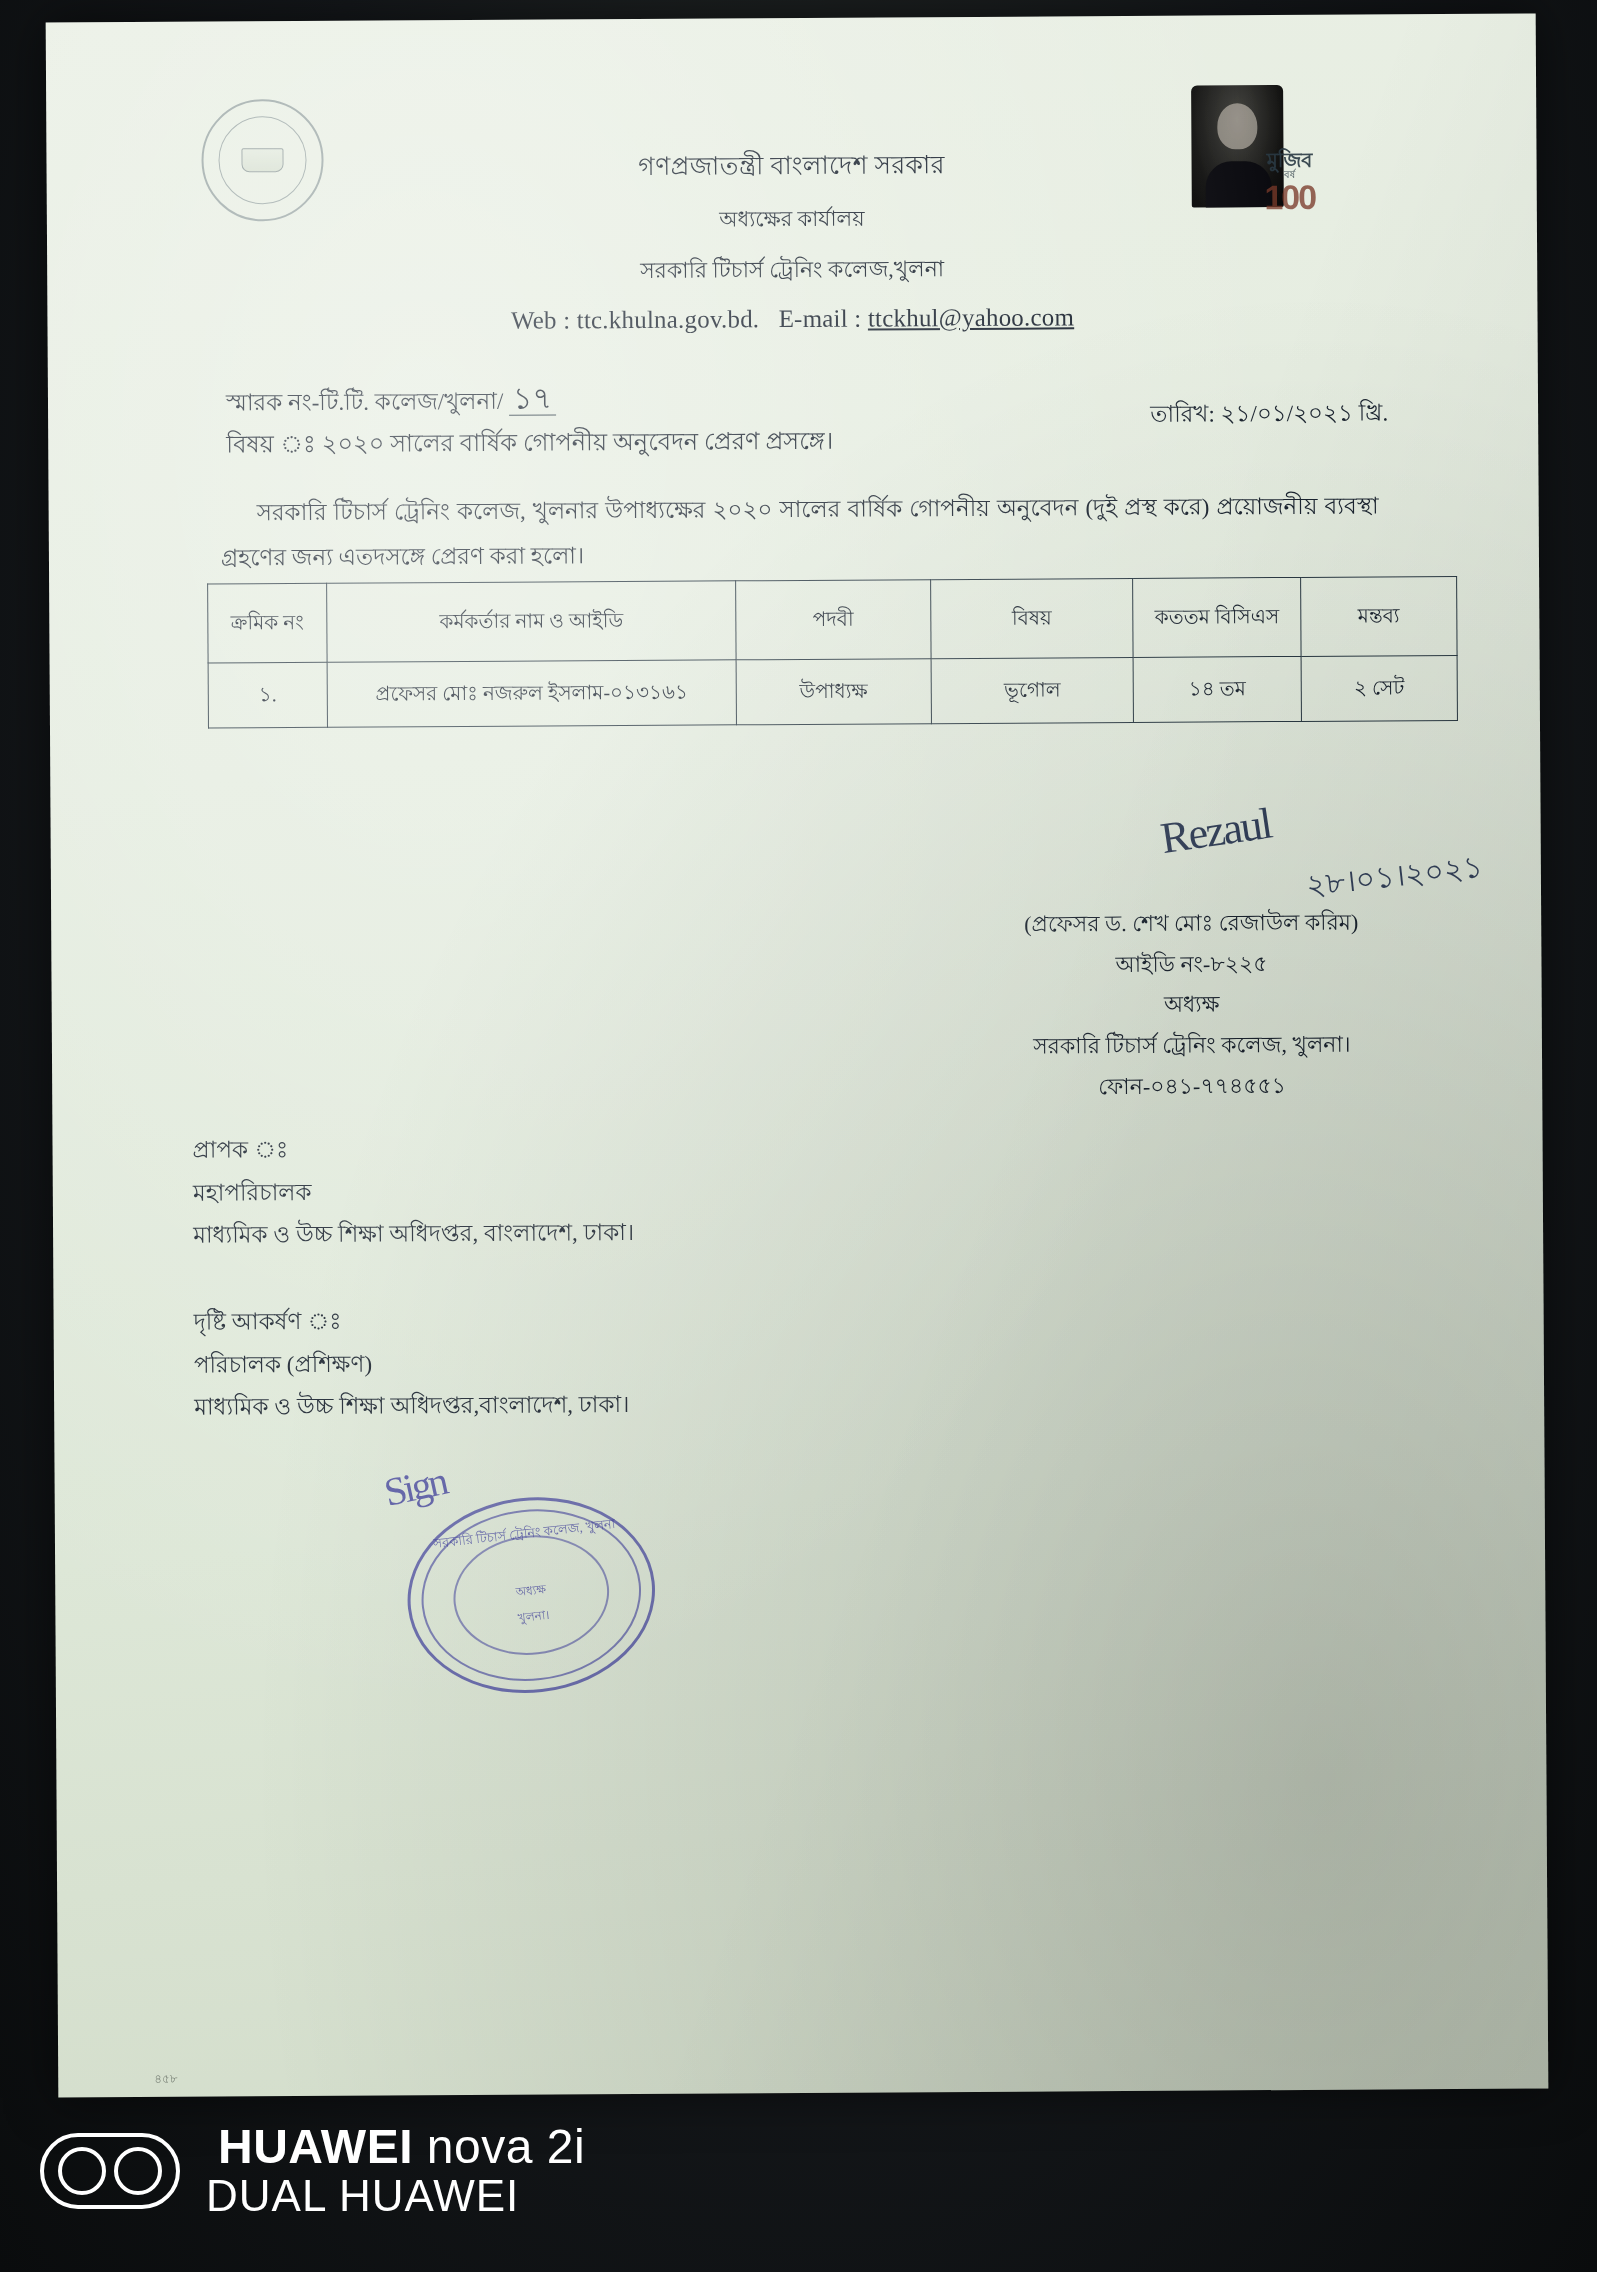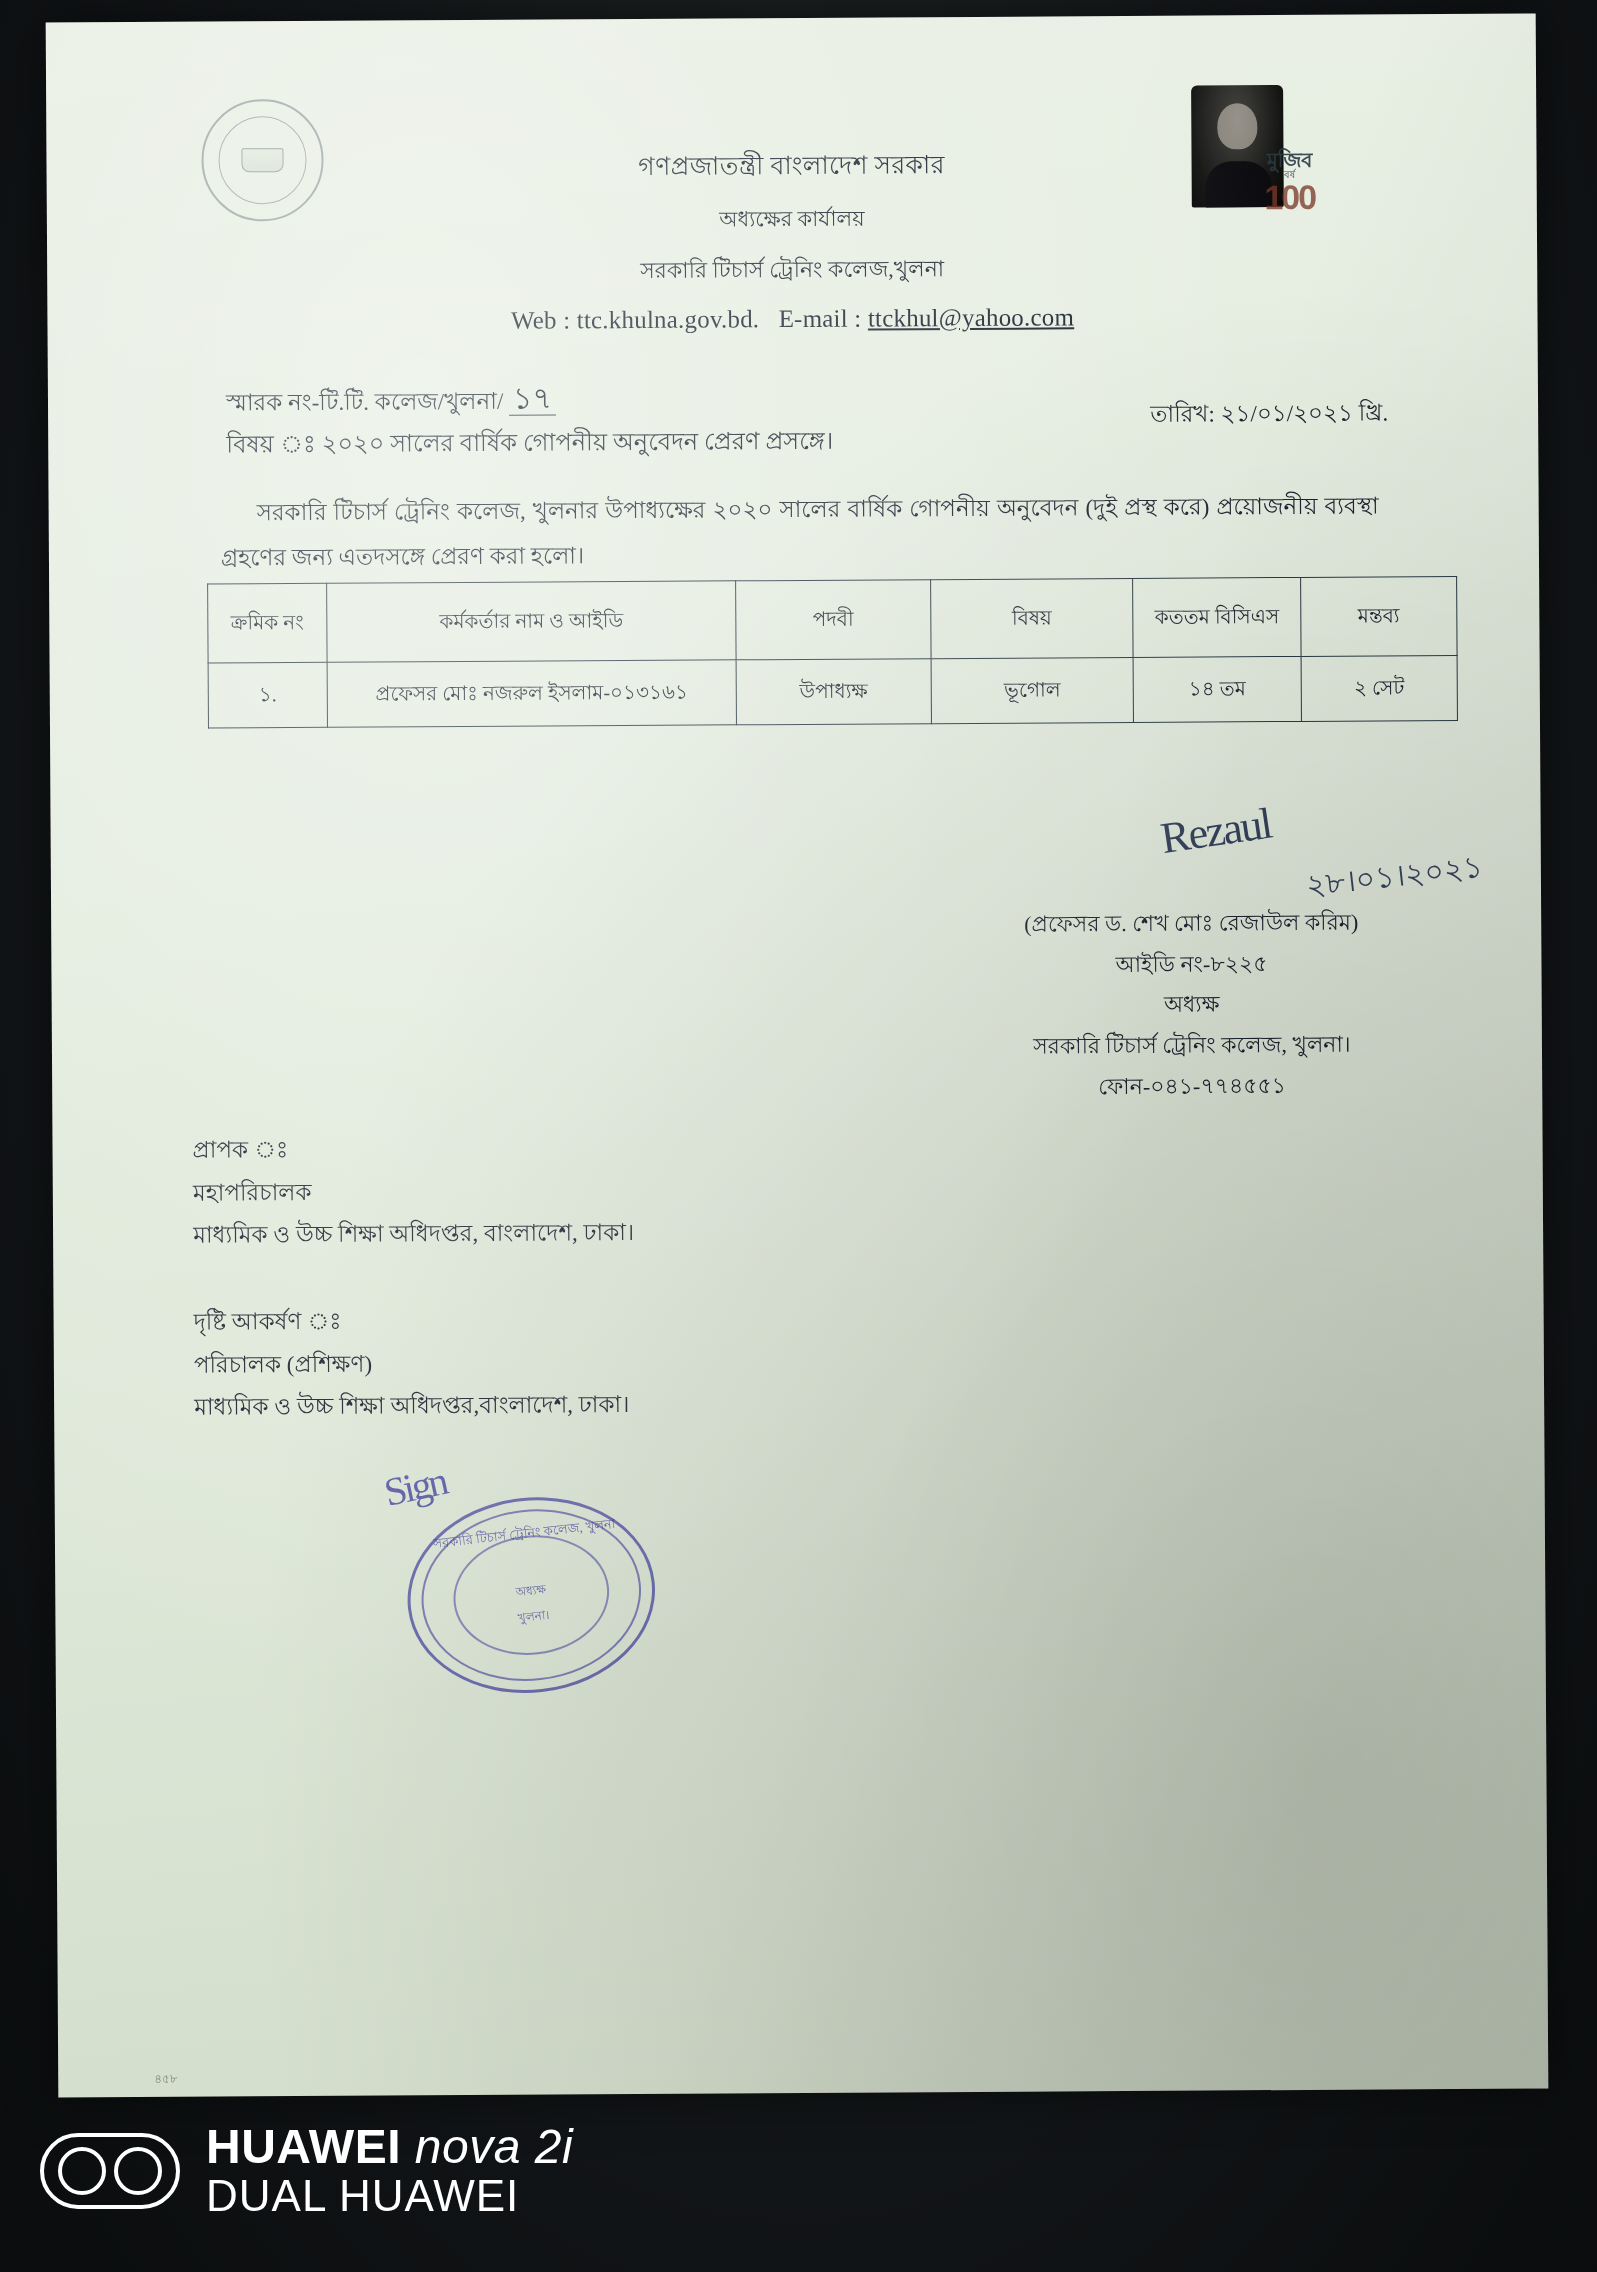--- a/index.html
+++ b/index.html
@@ -372,22 +372,22 @@
     height: 40px;
     border: 4px solid #ffffff;
     border-radius: 50%;
   }
   .watermark .txt .l1 {
     font-family: "Liberation Sans", sans-serif;
     font-size: 48px;
     letter-spacing: .5px;
     line-height: 1.02;
   }
-  .watermark .txt .l1 b { font-weight: bold; }
-  .watermark .txt .l1 span { font-weight: normal; font-style: italic; }
+  .watermark .txt .l1 b { font-weight: bold; margin-left: 12px; }
+  .watermark .txt .l1 span { font-weight: normal; }
   .watermark .txt .l2 {
     font-family: "Liberation Sans", sans-serif;
     font-size: 44px;
     letter-spacing: 1px;
     line-height: 1.1;
   }
 </style>
 </head>
 <body>
 

